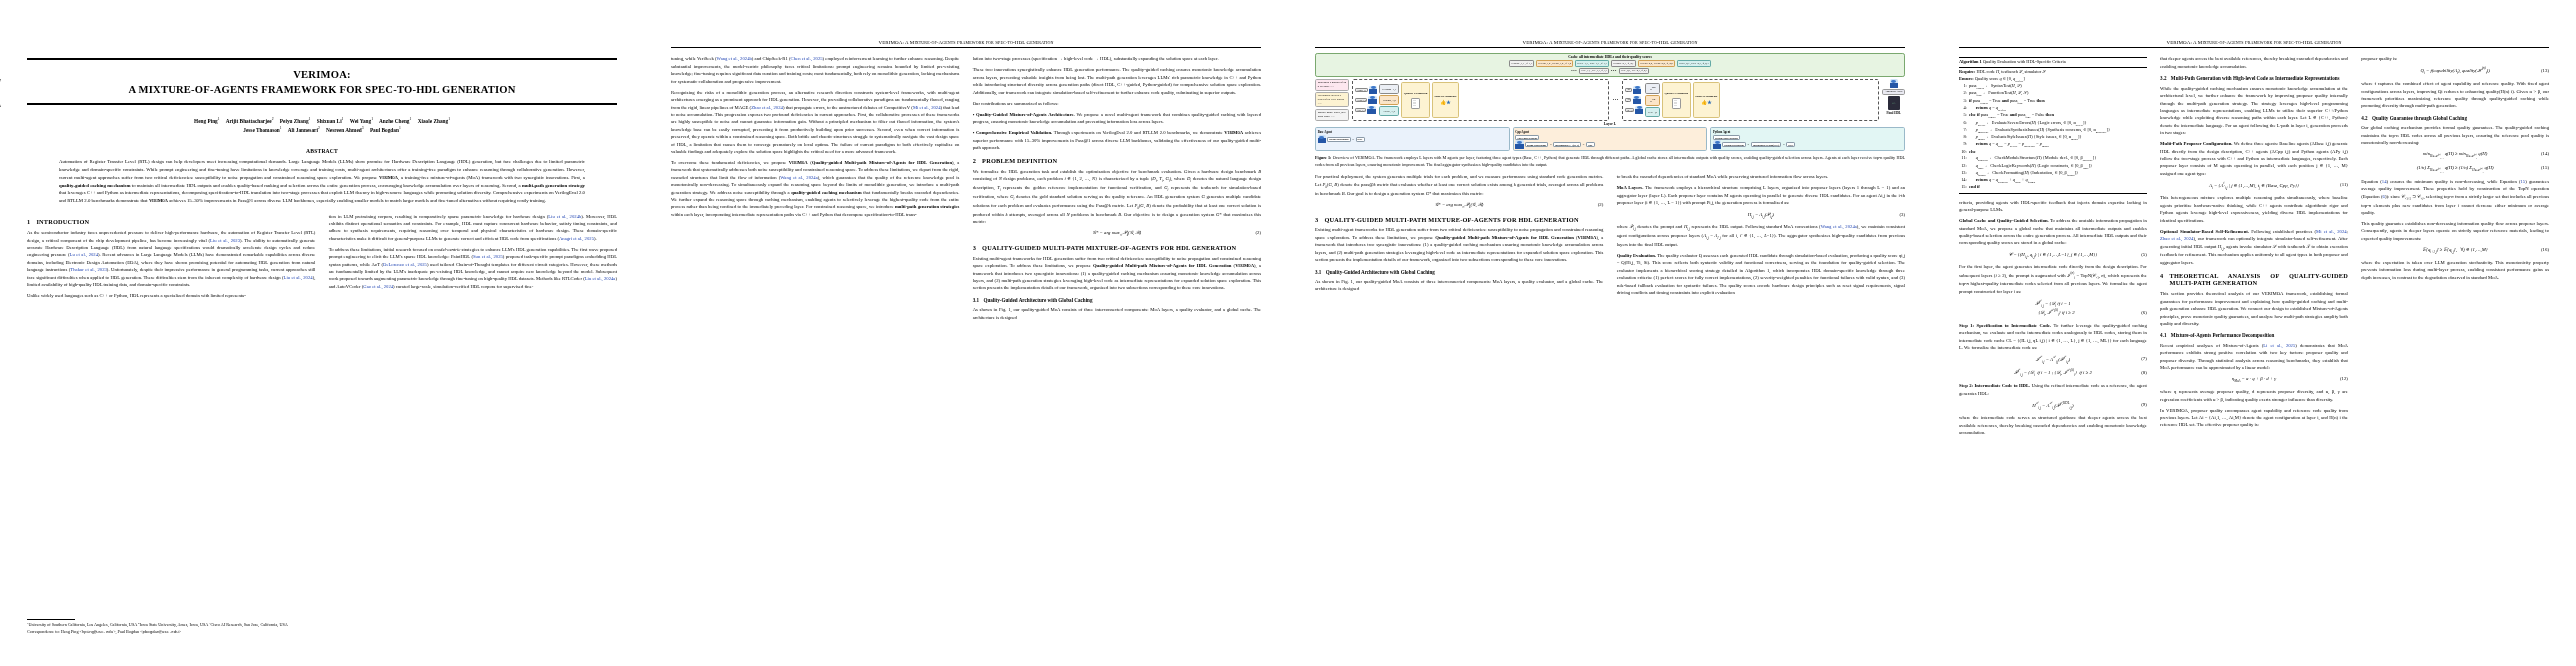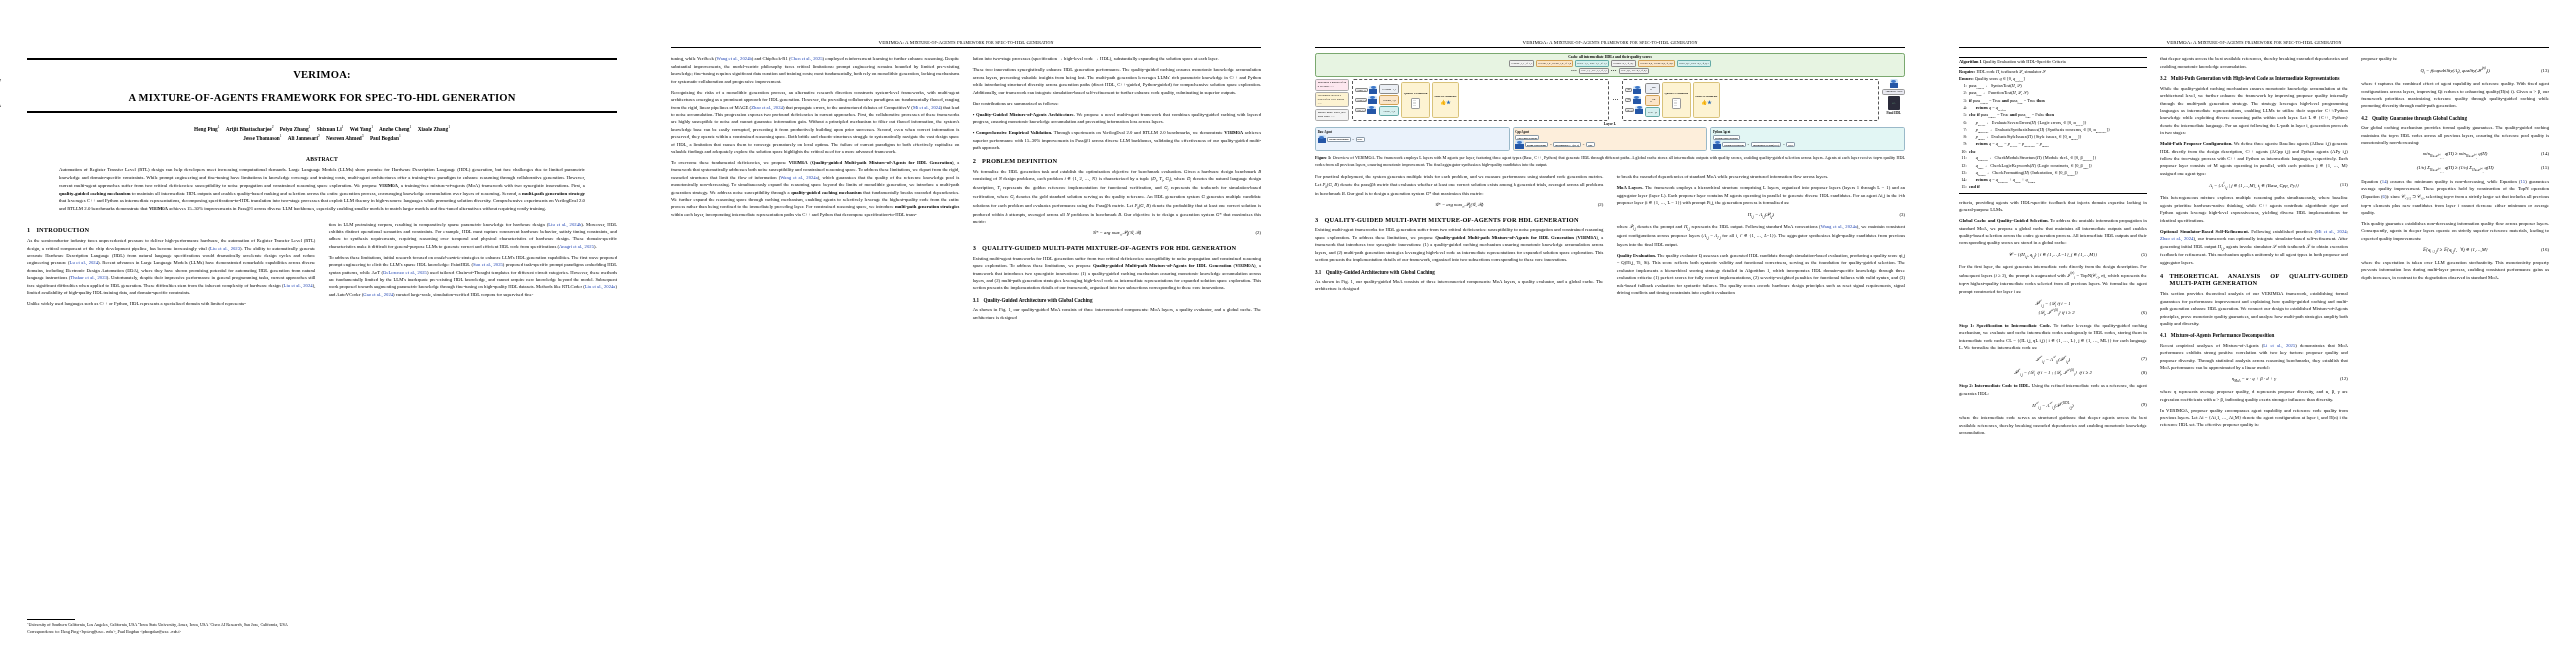--- a/index.html
+++ b/index.html
@@ -58,21 +58,21 @@
     font-size: 10.6px;
     letter-spacing: 0.2px;
     line-height: 1.25;
   }
   .title-line2 {
     font-variant: small-caps;
     font-weight: 700;
     font-size: 10.6px;
     letter-spacing: 0.2px;
     line-height: 1.3;
-    margin-top: 10px;
+    margin-top: 2px;
   }
   .title-rule-bot {
     border-top: 0.6px solid #000;
     border-bottom: 1.4px solid #000;
     height: 2.2px;
   }
   .authors {
     text-align: center;
     font-weight: 700;
     font-size: 5.3px;

